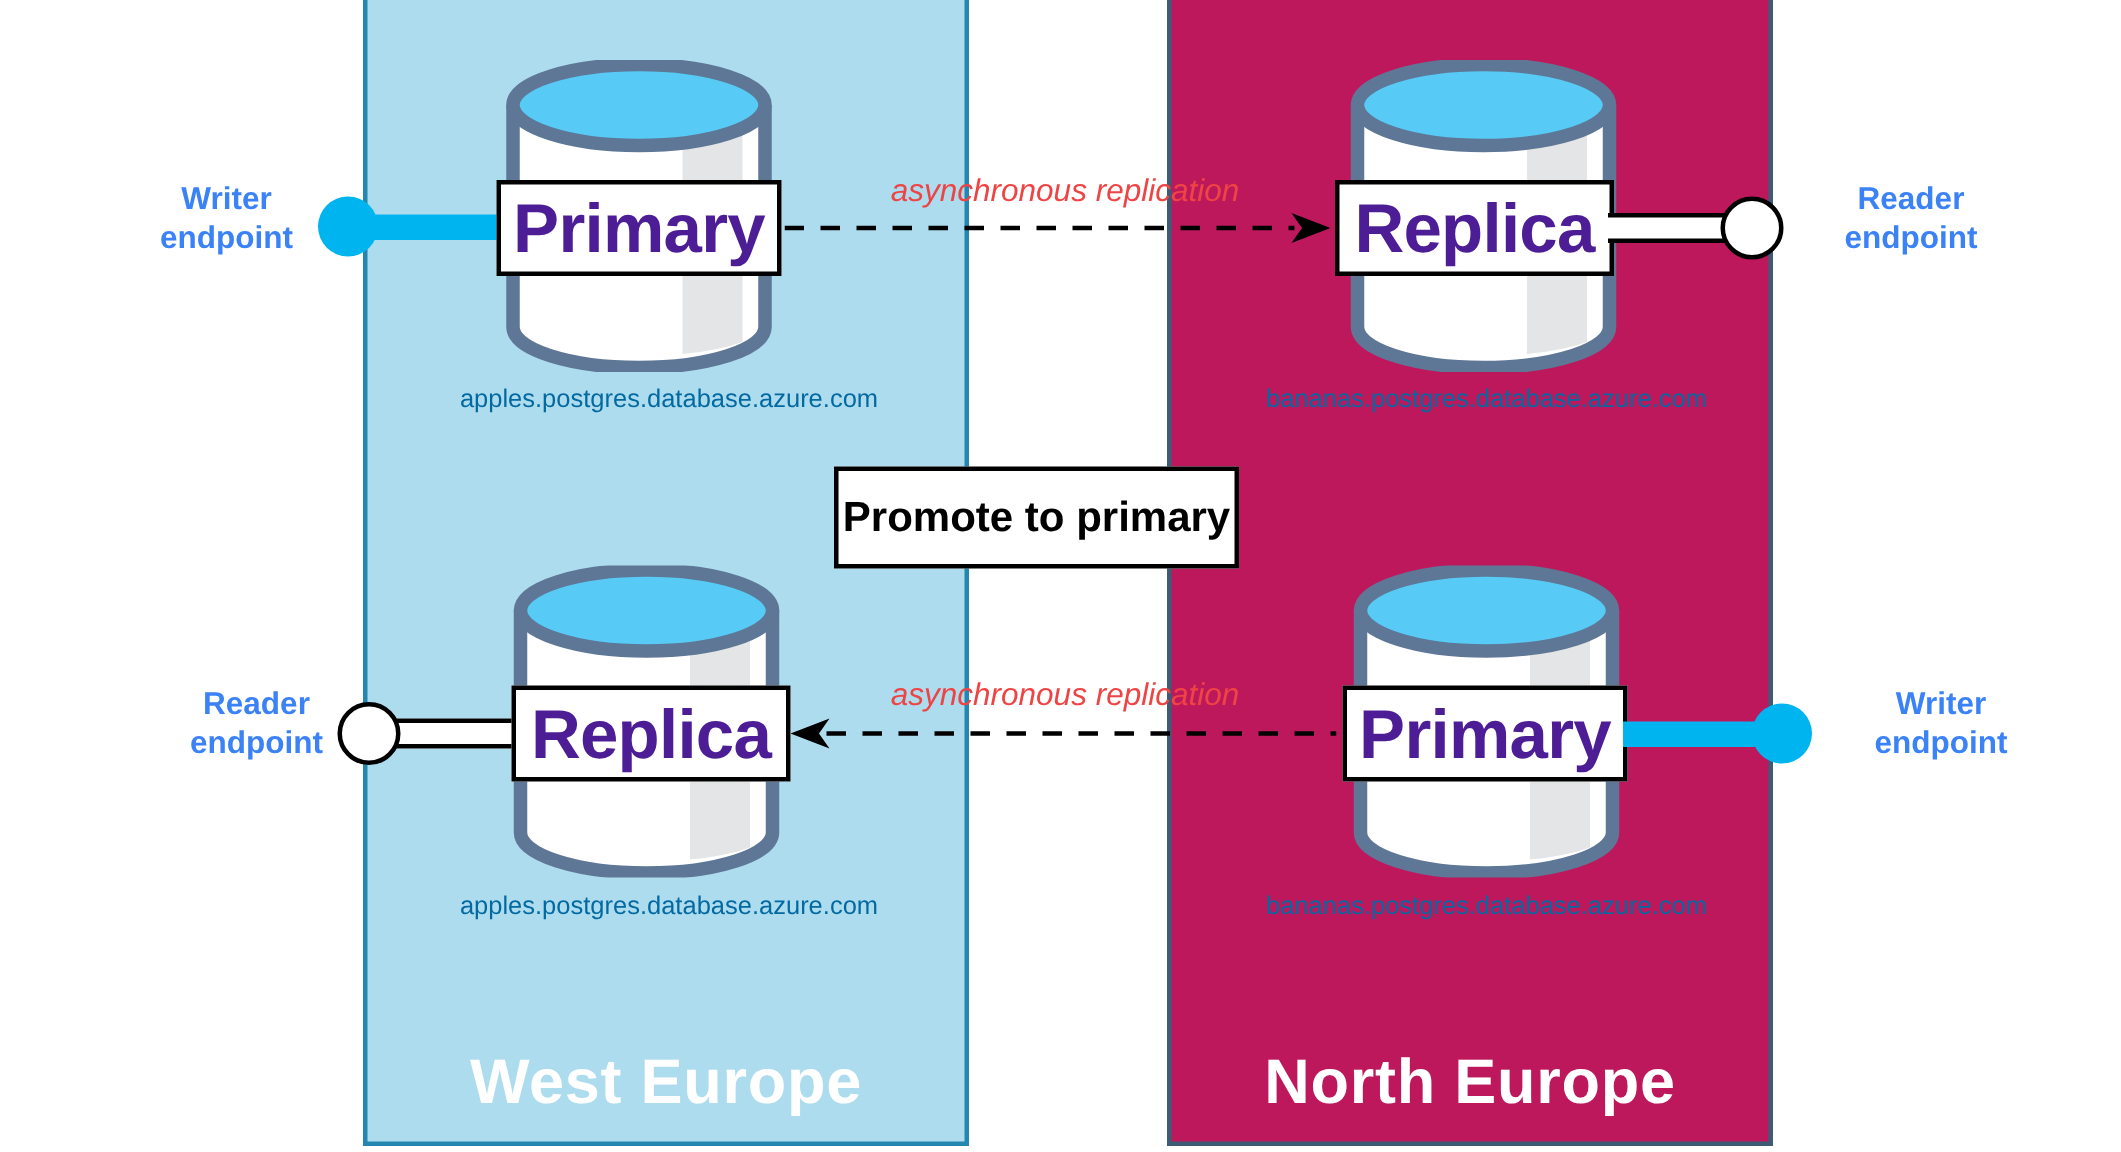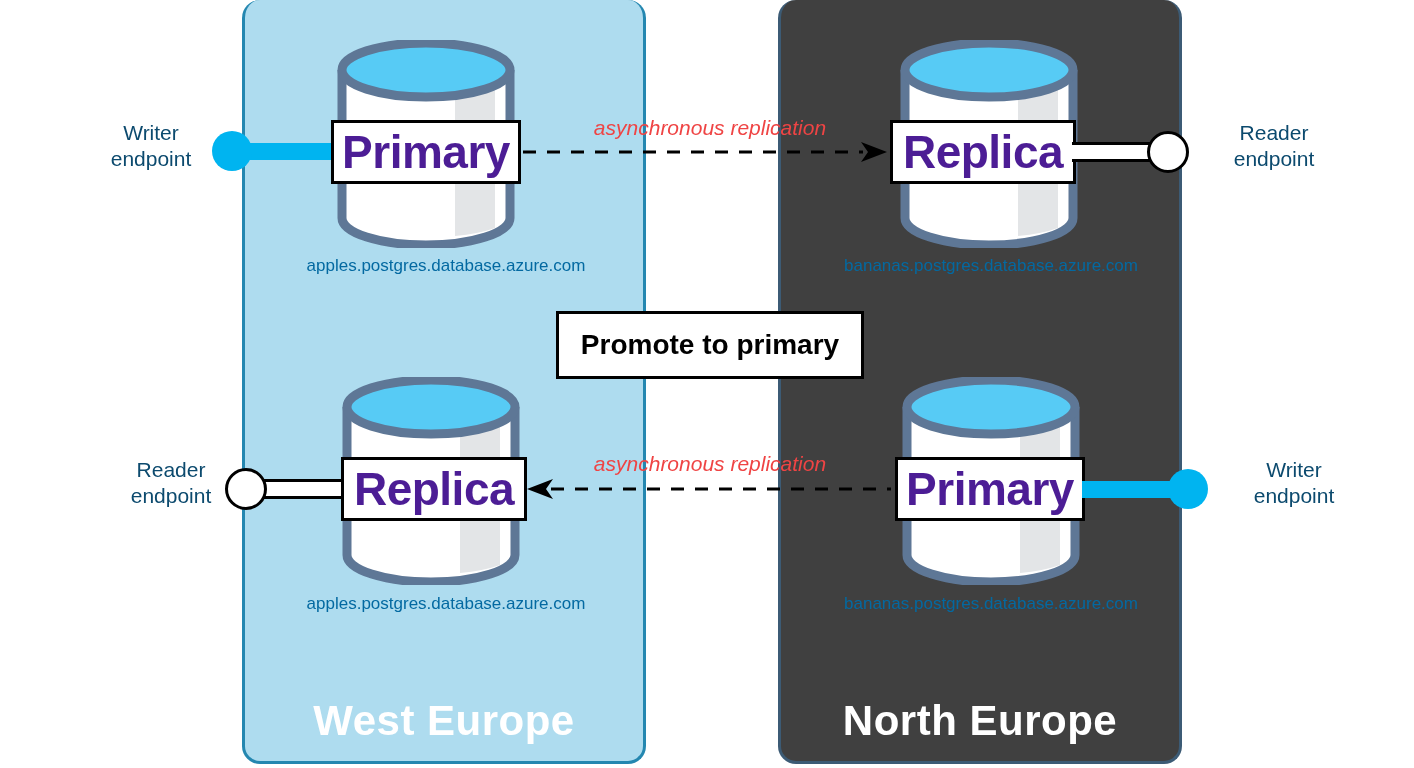--- a/index.html
+++ b/index.html
@@ -18,37 +18,36 @@
     width: 1414px;
     height: 768px;
     background: #ffffff;
     overflow: hidden;
   }
 
   
   .region-panel {
     position: absolute;
     box-sizing: border-box;
-    border-radius: 18px;
   }
   .region-panel.west {
     left: 242px;
     top: 0px;
     width: 404px;
     height: 764px;
     background: #AEDCEF;
     border: 3px solid #2487B0;
     border-top: none;
   }
   .region-panel.north {
     left: 778px;
     top: 0px;
     width: 404px;
     height: 764px;
-    background: #404040;
+    background: #be185d;
     border: 3px solid #3C5B75;
     border-top: none;
   }
   .region-label {
     position: absolute;
     left: 0;
     right: 0;
     bottom: 16px;
     text-align: center;
     color: #ffffff;
@@ -93,23 +92,23 @@
     text-align: center;
     color: #0369a1;
     font-size: 17px;
     white-space: nowrap;
   }
 
   
   .endpoint-label {
     position: absolute;
     text-align: center;
-    color: #0c4a6e;
+    color: #3b82f6;
     font-size: 21px;
-    font-weight: normal;
+    font-weight: bold;
     line-height: 1.25;
     white-space: nowrap;
   }
 
   
   .writer-dot {
     position: absolute;
     width: 40px;
     height: 40px;
     border-radius: 50%;
@@ -223,21 +222,21 @@
   <div class="role-box" style="left:890px; top:120px; width:186px; height:64px;">Replica</div>
   <div class="hostname" style="left:836px; top:256px; width:310px;">bananas.postgres.database.azure.com</div>
 
   <div class="reader-bar" style="left:1072px; top:142px; width:98px;"></div>
   <div class="reader-dot" style="left:1147px; top:131px;"></div>
   <div class="endpoint-label" style="left:1204px; top:120px; width:140px;">
     <div>Reader</div>
     <div>endpoint</div>
   </div>
 
-  <div class="promote-box" style="left:556px; top:311px; width:308px; height:68px;">
+  <div class="promote-box" style="left:556px; top:311px; width:270px; height:68px;">
     <span>Promote to primary</span>
   </div>
 
   <div class="endpoint-label" style="left:106px; top:457px; width:130px;">
     <div>Reader</div>
     <div>endpoint</div>
   </div>
   <div class="reader-bar" style="left:247px; top:479px; width:100px;"></div>
   <div class="reader-dot" style="left:225px; top:468px;"></div>
 

